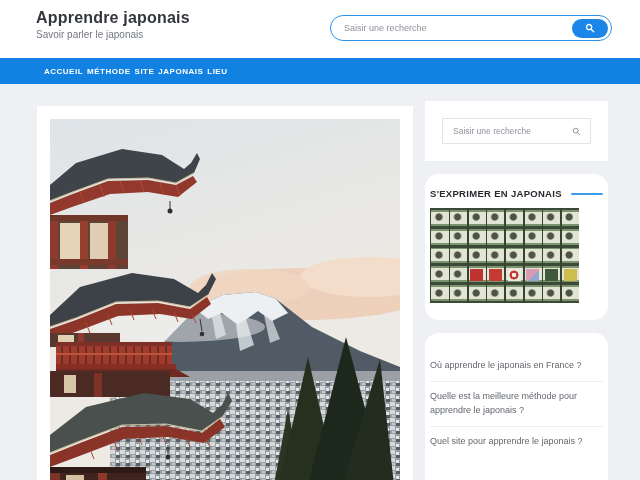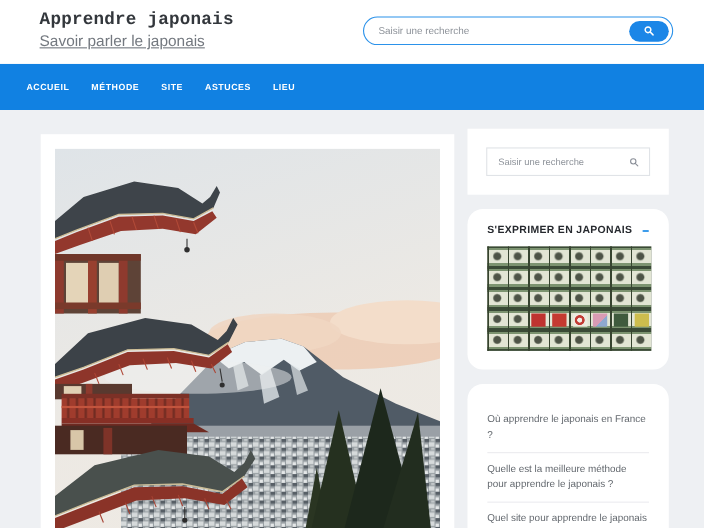--- a/index.html
+++ b/index.html
@@ -9,45 +9,44 @@
     font-family:"Liberation Sans", sans-serif;
     background:#eef0f3;
   }
 
   
   .site-header { height:58px; background:#ffffff; position:relative; }
   .branding { position:absolute; left:36px; top:9px; }
   .site-title {
     margin:0; font-size:16px; font-weight:bold; color:#33373c; letter-spacing:.2px;
     cursor:pointer;
-    font-family:Liberation Mono, monospace;
-  }
-  .site-tagline { margin:2px 0 0; font-size:14px; color:#73787f;text-decoration:underline; }
+  }
+  .site-tagline { margin:2px 0 0; font-size:10px; color:#73787f; }
 
   .header-search {
     position:absolute; right:28px; top:15px; width:282px; height:26px;
     background:#fff; border:1.5px solid #2b92ea; border-radius:14px;
     display:flex; align-items:center;
   }
   .header-search input {
     flex:1; border:0; outline:0; background:transparent;
     font-size:9px; color:#444; padding:0 8px 0 13px;
     font-family:"Liberation Sans", sans-serif;
   }
   .header-search input::placeholder { color:#8d9299; }
   .header-search button {
     width:36px; height:19px; margin-right:3px; border:0; border-radius:10px;
     background:#1b86e7; display:flex; align-items:center; justify-content:center;
     cursor:pointer; padding:0;
   }
 
   
   .main-nav {
-    height:42px; background:#1181e2;
-    display:flex; align-items:center; gap:20px; padding-left:24px;
+    height:26px; background:#1181e2;
+    display:flex; align-items:center; gap:4px; padding-left:44px;
   }
   .main-nav a {
     color:#fff; font-size:8px; font-weight:bold; letter-spacing:.5px;
     text-decoration:none; cursor:pointer;
   }
 
   
   .content { position:relative; height:396px; }
 
   .main-card {
@@ -65,21 +64,21 @@
     height:26px; border:1px solid #e0e3e7; background:#fff;
     display:flex; align-items:center;
   }
   .sbox input {
     flex:1; min-width:0; border:0; outline:0; font-size:8.5px; color:#555;
     padding-left:10px; font-family:"Liberation Sans", sans-serif; background:transparent;
   }
   .sbox input::placeholder { color:#8d9299; }
   .sbox .magwrap { margin-right:9px; display:flex; cursor:pointer; background:none; border:0; padding:0; }
 
-  .widget-pad { padding:14px 18px 17px;border-radius:14px; }
+  .widget-pad { padding:14px 5px 17px;border-radius:14px; }
   .wtitle {
     display:flex; align-items:center;
     font-size:9.5px; font-weight:bold; color:#26292e; letter-spacing:.3px;
   }
   .wtitle .accent-line { flex:1; height:2px; background:#3d9ceb; margin-left:9px; border-radius:1px; }
 
   
   .barrels {
     margin-top:9px; width:149px; height:95px; position:relative; overflow:hidden;
     background-color:#dfe3d2;
@@ -124,21 +123,21 @@
         </svg>
       </span>
     </button>
   </form>
 </header>
 
 <nav class="main-nav">
   <a>ACCUEIL</a>
   <a>MÉTHODE</a>
   <a>SITE</a>
-  <a>ASTUCES</a>
+  <a>JAPONAIS</a>
   <a>LIEU</a>
 </nav>
 
 <div class="content">
 
   <article class="main-card">
     <div class="photo">
       <svg width="350" height="420" viewBox="0 0 350 420" preserveAspectRatio="none">
         <defs>
           <linearGradient id="sky" x1="0" y1="0" x2="0.25" y2="1">

